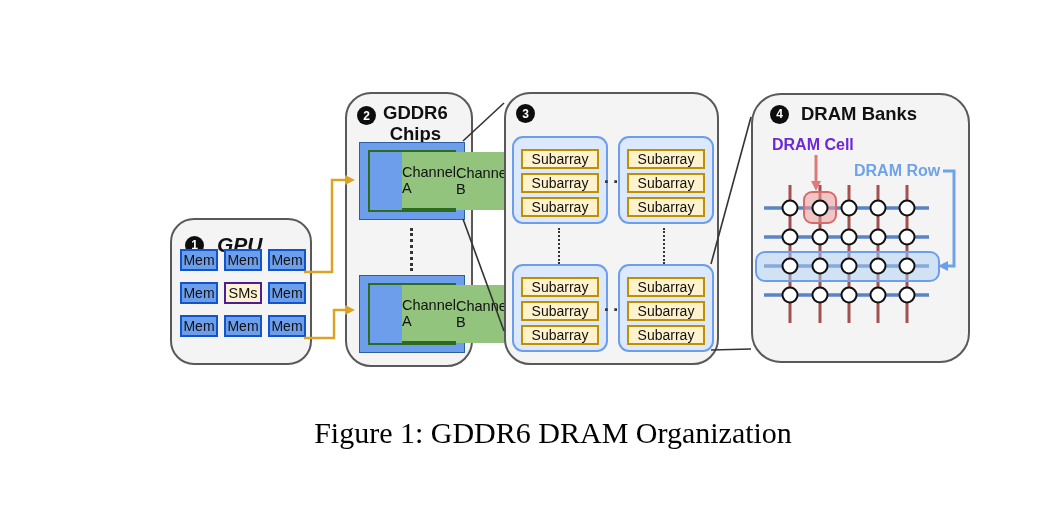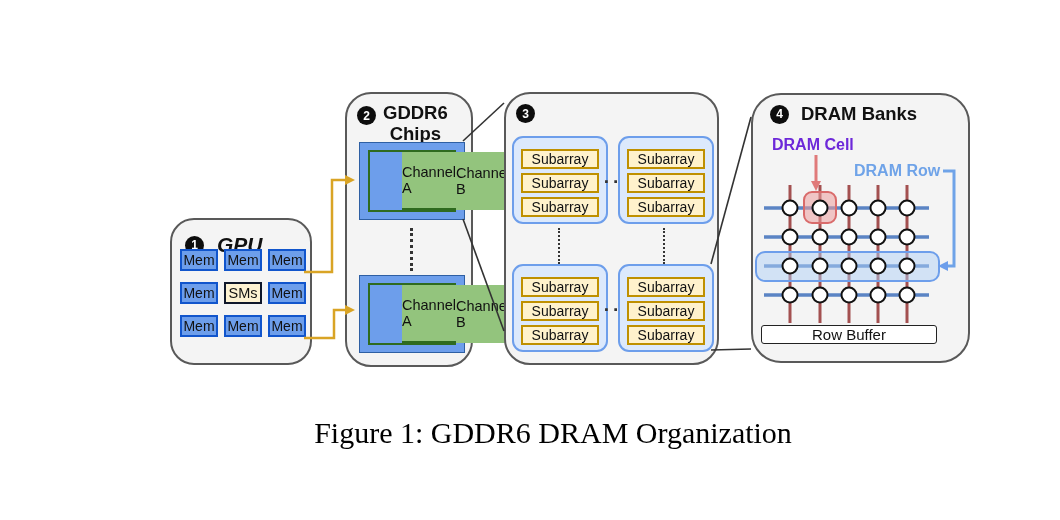--- a/index.html
+++ b/index.html
@@ -8,21 +8,21 @@
   .panel{position:absolute;background:#f4f4f4;border:2.5px solid #595959;border-radius:26px;box-sizing:border-box;}
   .hdr{position:absolute;display:flex;align-items:center;gap:13px;}
   .badge{display:inline-flex;width:19px;height:19px;border-radius:50%;background:#0d0d0d;color:#fff;
          font-size:12px;font-weight:bold;align-items:center;justify-content:center;flex:0 0 auto;}
   .ptitle{font-weight:bold;font-size:18.5px;white-space:nowrap;}
   
   .memgrid{position:absolute;left:8px;top:29px;display:grid;grid-template-columns:repeat(3,38px);
            grid-auto-rows:22px;column-gap:6px;row-gap:11px;}
   .cell{display:flex;align-items:center;justify-content:center;font-size:14px;box-sizing:border-box;}
   .mem{background:#6d9eeb;border:2px solid #1155cc;}
-  .sms{background:#fdf2d2;border:2px solid #0f172a;font-size:14.5px;}
+  .sms{background:#fdf2d2;border:2px solid #4c1d95;font-size:14.5px;}
   
   .chip{position:absolute;left:12px;width:106px;height:78px;background:#6d9eeb;border:1.5px solid #2e5fa3;
         box-sizing:border-box;display:flex;align-items:center;justify-content:center;}
   .chip-inner{width:88px;height:62px;border:2px solid #2f6b1f;box-sizing:border-box;display:flex;flex-direction:row;padding-left:32px;}
   .chan{flex:1;background:#93c47d;display:flex;align-items:center;justify-content:center;font-size:14.5px;}
   .chan-a{border-bottom:2px solid #2f6b1f;}
   .vdots{position:absolute;width:0;border-left:3px dotted #333;}
   
   .bank{position:absolute;width:96px;height:88px;background:#dce9fc;border:2px solid #6d9eeb;border-radius:11px;
         box-sizing:border-box;display:flex;flex-direction:column;align-items:center;gap:4px;padding-top:11px;}
@@ -178,21 +178,20 @@
           <circle cx="96" cy="200" r="7.5"></circle>
           <circle cx="125" cy="200" r="7.5"></circle>
           <circle cx="154" cy="200" r="7.5"></circle>
       </g>
 
       <path d="M63,60 L63,88" stroke="#e07a7a" stroke-width="3" fill="none" marker-end="url(#arr-pink)"></path>
 
       <path d="M190,76 H201 V171 H193" stroke="#6fa3e8" stroke-width="3" fill="none" marker-end="url(#arr-blue)"></path>
     </svg>
 
-    <div class="rowbuf">Row Buffer</div>
   </div>
 
   <svg class="overlay" width="1060" height="520" viewBox="0 0 1060 520">
     <defs>
       <marker id="arr-gold" viewBox="0 0 10 10" refX="2" refY="5" markerWidth="10" markerHeight="10" markerUnits="userSpaceOnUse" orient="auto">
           <path d="M0,0 L10,5 L0,10 Z" fill="#d9a425"></path>
         </marker>
     </defs>
     <g stroke="#d9a425" stroke-width="2.5" fill="none">
       <path d="M304,272 H332 V180 H347" marker-end="url(#arr-gold)"></path>

